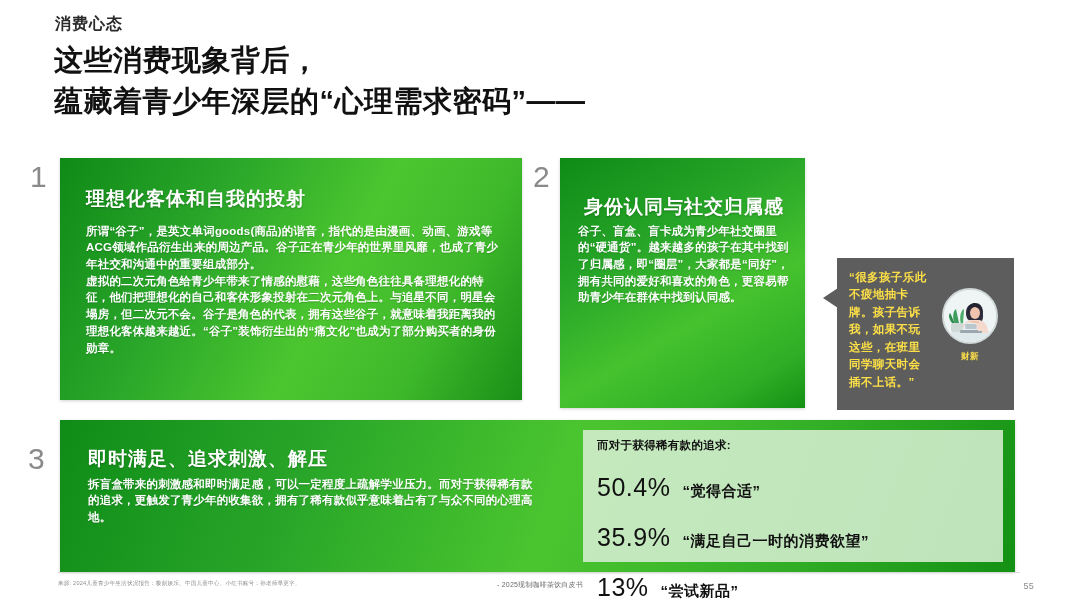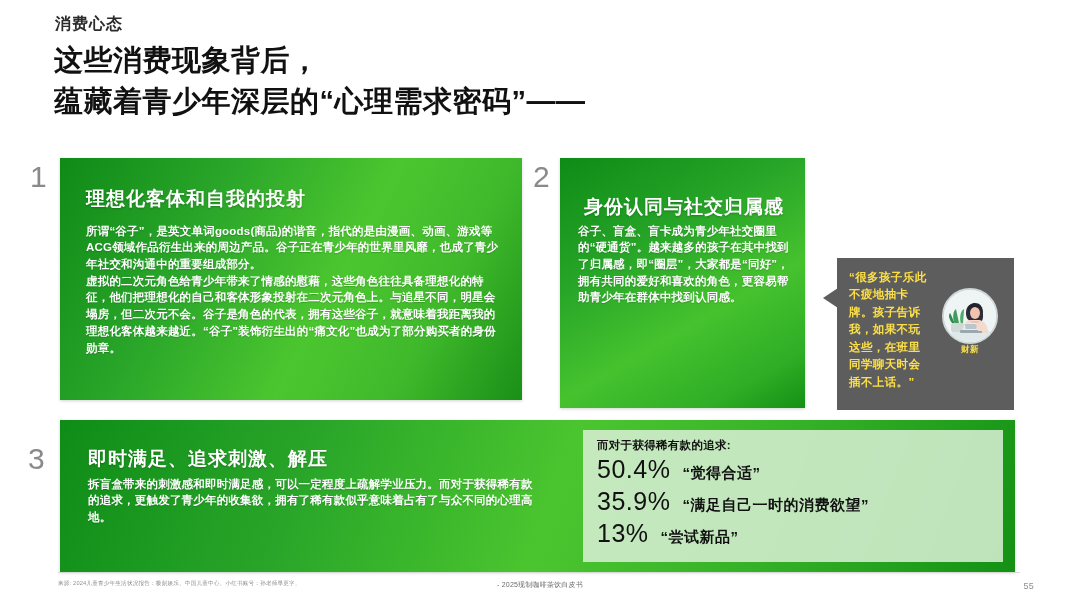--- a/index.html
+++ b/index.html
@@ -63,21 +63,21 @@
   #card3 .inner{ position:absolute; left:28px; top:28px; width:455px; }
   #card3 .card-title{ margin-bottom:5px; }
 
   
   .stats{
     position:absolute; left:583px; top:430px; width:420px; height:132px;
     background:rgba(214,238,209,.88);
     padding:8px 14px 6px 14px; color:#111;
   }
   .stats-caption{ font-size:11.5px; font-weight:700; letter-spacing:.3px; margin-bottom:1px; }
-  .stat-row{ display:flex; align-items:baseline; gap:12px; margin-top:1px; }
+  .stat-row{ display:flex; align-items:baseline; gap:12px; margin-top:19px; }
   .stat-num{ font-size:25px; font-weight:400; letter-spacing:0.5px; line-height:1.24; }
   .stat-lbl{ font-size:15px; font-weight:700; letter-spacing:.5px; }
 
   
   .bubble{
     position:absolute; left:837px; top:258px; width:177px; height:152px;
     background:#5d5d5d; color:#fde047;text-decoration:underline;
   }
   .bubble-tail{
     position:absolute; left:823px; top:288px; width:0; height:0;
@@ -87,21 +87,21 @@
   .bubble-text{
     position:absolute; left:12px; top:11px; width:78px;
     font-size:11.5px; font-weight:700; line-height:1.52; letter-spacing:.4px;
   }
   .avatar-wrap{ position:absolute; right:14px; top:30px; width:60px; text-align:center; }
   .avatar{
     width:56px; height:56px; border-radius:50%; overflow:hidden;
     background:#eef3f4; border:2px solid #cfd6d6; position:relative; margin:0 auto;
   }
   .avatar svg{ display:block; }
-  .avatar-label{ font-size:8.5px; font-weight:700; letter-spacing:.5px; }
+  .avatar-label{ font-size:8.5px; font-weight:700; margin-top:7px; letter-spacing:.5px; }
 
   
   .rule{ position:absolute; left:58px; top:572px; width:962px; height:1px; background:#d8d8d8; }
   .foot{
     position:absolute; top:580px; font-size:5.6px; color:#8d8d8d;
     letter-spacing:.2px; white-space:nowrap;
   }
   #foot-src{ left:58px; }
   #foot-center{ left:0; width:1080px; text-align:center; font-size:7px; color:#6b6b6b; }
   #foot-page{ right:46px; font-size:9px; color:#8d8d8d; top:581px; }

